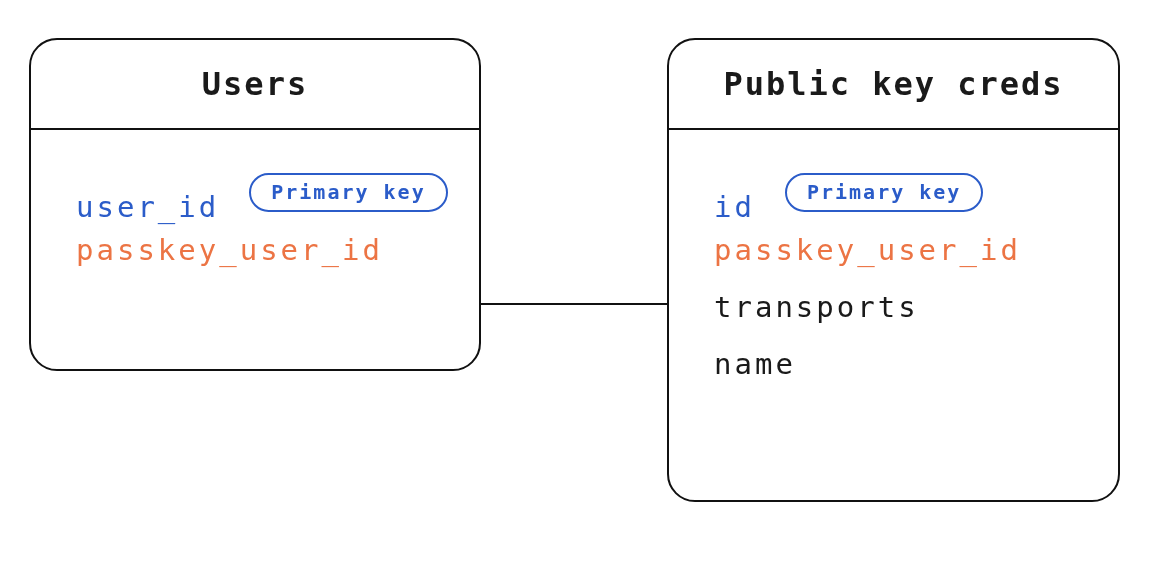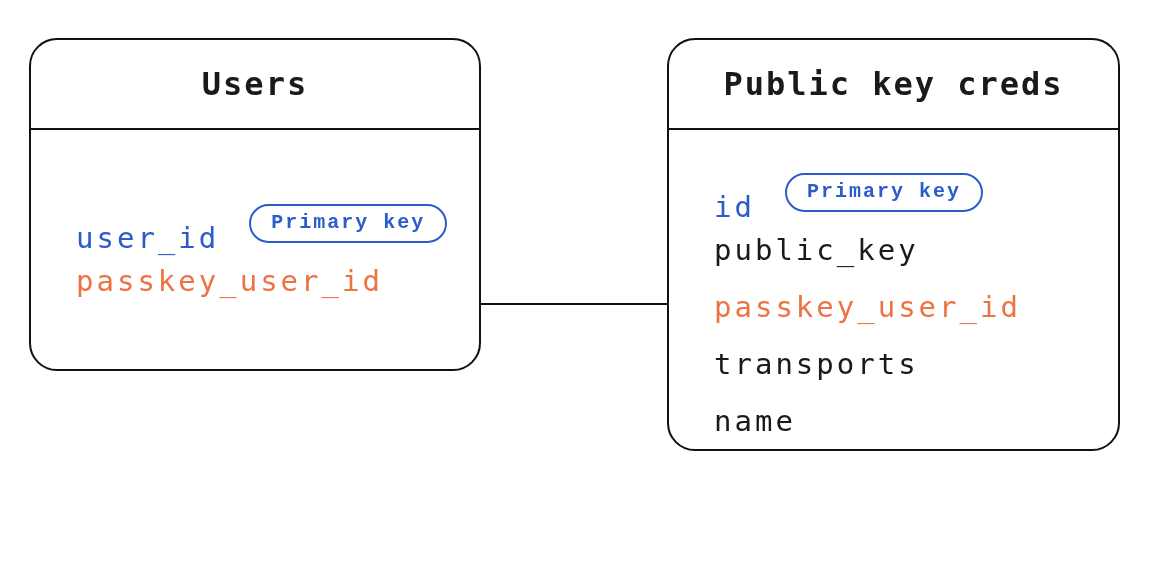--- a/index.html
+++ b/index.html
@@ -29,27 +29,26 @@
     border: 2px solid var(--border-black);
     border-radius: 28px;
     display: flex;
     flex-direction: column;
   }
   .er-table.users {
     left: 29px;
     top: 38px;
     width: 452px;
     height: 333px;
-    gap: 31px;
   }
   .er-table.pubkey {
     left: 667px;
     top: 38px;
     width: 453px;
-    height: 413px;
+    height: 464px;
   }
   .er-table-header {
     height: 90px;
     flex: 0 0 90px;
     border-bottom: 2px solid var(--border-black);
     display: flex;
     align-items: center;
     justify-content: center;
   }
   .er-table-title {
@@ -81,21 +80,20 @@
     align-items: center;
     justify-content: center;
     border: 2px solid var(--primary-key-blue);
     border-radius: 22px;
     padding: 7px 20px 8px 20px;
     font-size: 20px;
     font-weight: bold;
     letter-spacing: 2px;
     color: var(--primary-key-blue);
     line-height: 1;
-    font-family: Liberation Mono, monospace;
   }
   .connector {
     position: absolute;
     left: 481px;
     top: 303px;
     width: 186px;
     height: 0;
     border-top: 2px solid var(--border-black);
   }
 </style>
@@ -124,23 +122,20 @@
   <div class="er-table pubkey">
     <div class="er-table-header">
       <span class="er-table-title">Public key creds</span>
     </div>
     <div class="er-table-body">
       <div class="field-row">
         <span class="field-label primary">id</span>
         <span class="pk-badge">Primary key</span>
       </div>
       <div class="field-row">
-        <span class="field-label">public_key</span>
-      </div>
-      <div class="field-row">
         <span class="field-label foreign">passkey_user_id</span>
       </div>
       <div class="field-row">
         <span class="field-label">transports</span>
       </div>
       <div class="field-row">
         <span class="field-label">name</span>
       </div>
     </div>
   </div>

